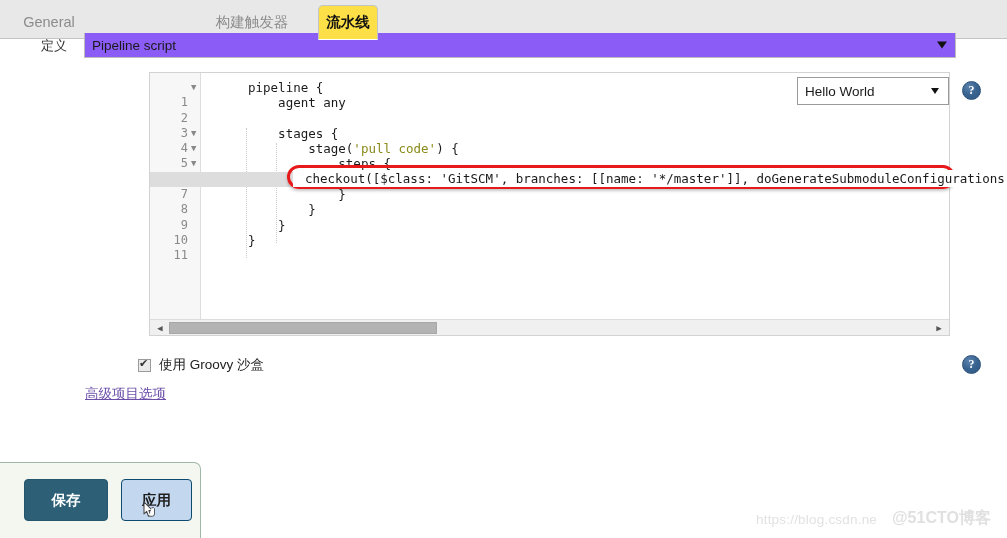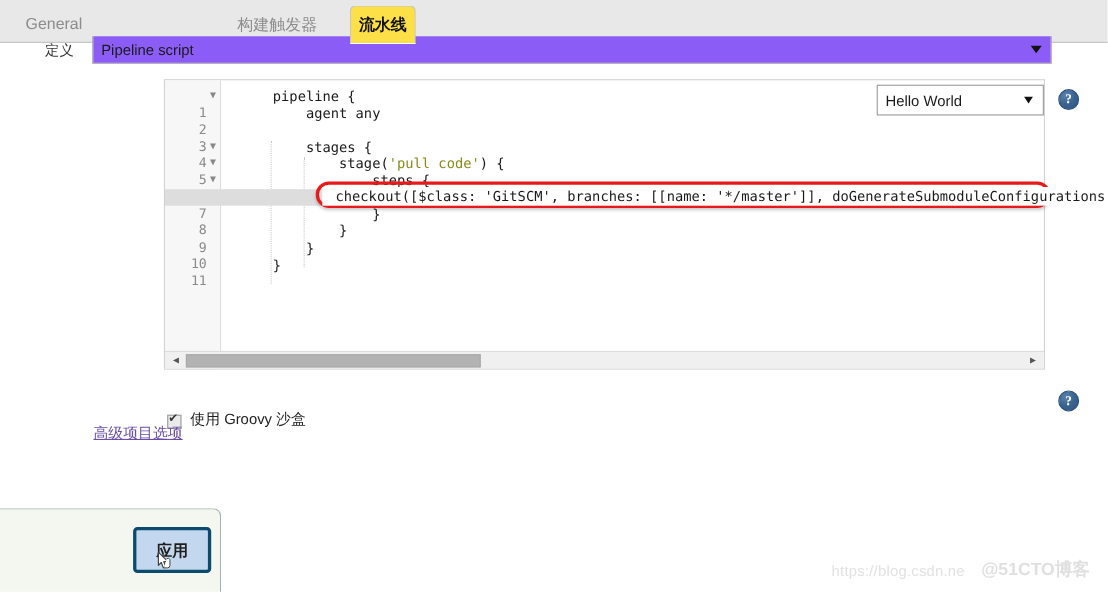--- a/index.html
+++ b/index.html
@@ -192,22 +192,22 @@
     color: #fff;
     font-size: 12px; font-weight: bold;
     display: flex; align-items: center; justify-content: center;
     font-family: "Liberation Serif", serif;
   }
   #help1 { left: 962px; top: 81px; }
   #help2 { left: 962px; top: 355px; }
 
   
   #sandbox-row {
-    position: absolute; left: 152px; top: 356px;
-    display: flex; align-items: flex-end; margin-top: 16px;
+    position: absolute; left: 138px; top: 356px;
+    display: flex; align-items: center;
   }
   #sandbox-box {
     width: 13px; height: 13px;
     background: #eaeaea;
     border: 1px solid #9b9b9b;
     box-sizing: border-box;
     position: relative;
     margin-right: 8px;
   }
   #sandbox-box::after {
@@ -246,21 +246,21 @@
   #btn-save {
     left: 32px; width: 84px;
     background: #2d5f77;
     border: 1px solid #24566d;
     color: #fff;
     font-weight: bold;
   }
   #btn-apply {
     left: 129px; width: 71px;
     background: #c3d8ef;
-    border: 3px solid #0c4a6e;
+    border: 1px solid #0c4a6e;
     color: #1e1e1e;
     font-weight: bold;
   }
 
   
   #cursor {
     position: absolute; left: 141px; top: 500px;
     width: 18px; height: 22px;
     z-index: 30;
   }
@@ -384,20 +384,23 @@
 </div>
 
 <div id="sandbox-row">
   <div id="sandbox-box"></div>
   <span id="sandbox-label">使用 Groovy 沙盒</span>
 </div>
 
 <a id="syntax-link" href="#">高级项目选项</a>
 
 <div id="btn-panel">
+  <div class="btn" id="btn-save">
+    <span>保存</span>
+  </div>
   <div class="btn" id="btn-apply">
     <span>应用</span>
   </div>
 </div>
 
 <svg id="cursor" viewBox="0 0 24 28">
   <path d="M4 2 L4 18 L7.5 14.5 L10 21 L13 19.5 L10.5 13.5 L15.5 13.5 Z" fill="#ffffff" stroke="#444" stroke-width="1.4" stroke-linejoin="round"></path>
   <path d="M14 10 q3 -2 4 1 l0 7 q0 3 -3 3 l-4 0" fill="#ffffff" stroke="#444" stroke-width="1.2"></path>
 </svg>
 

